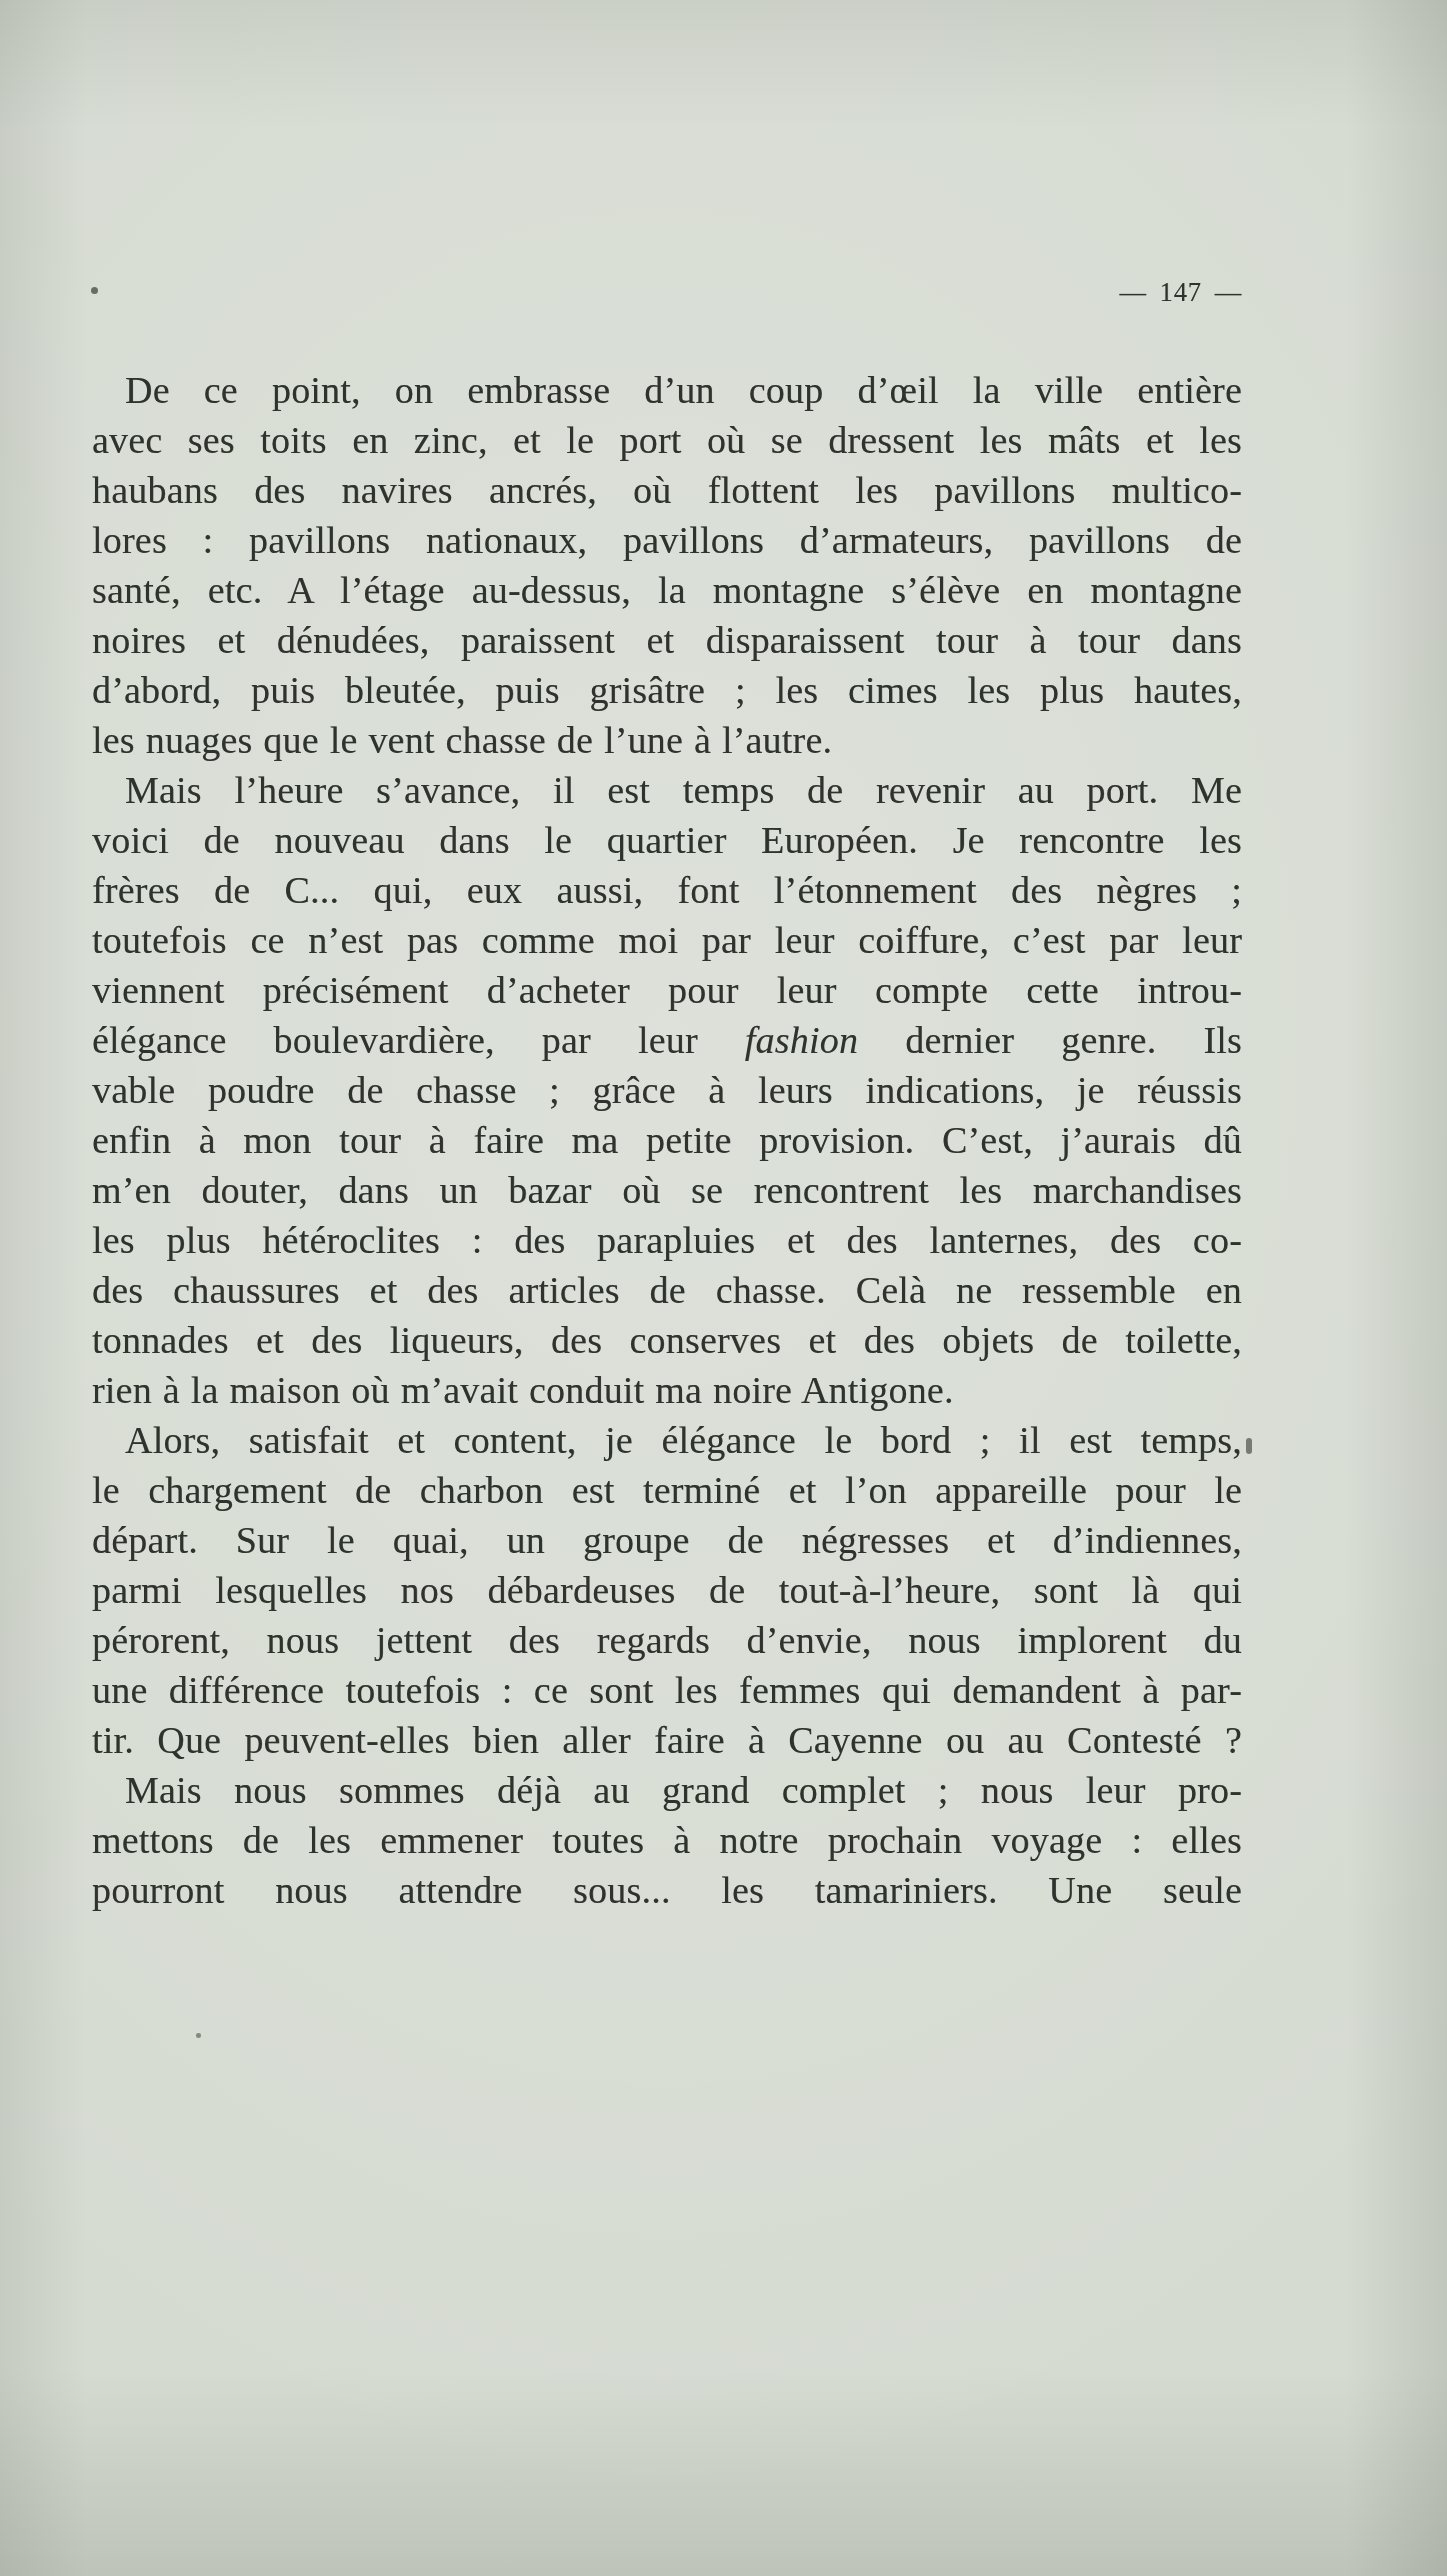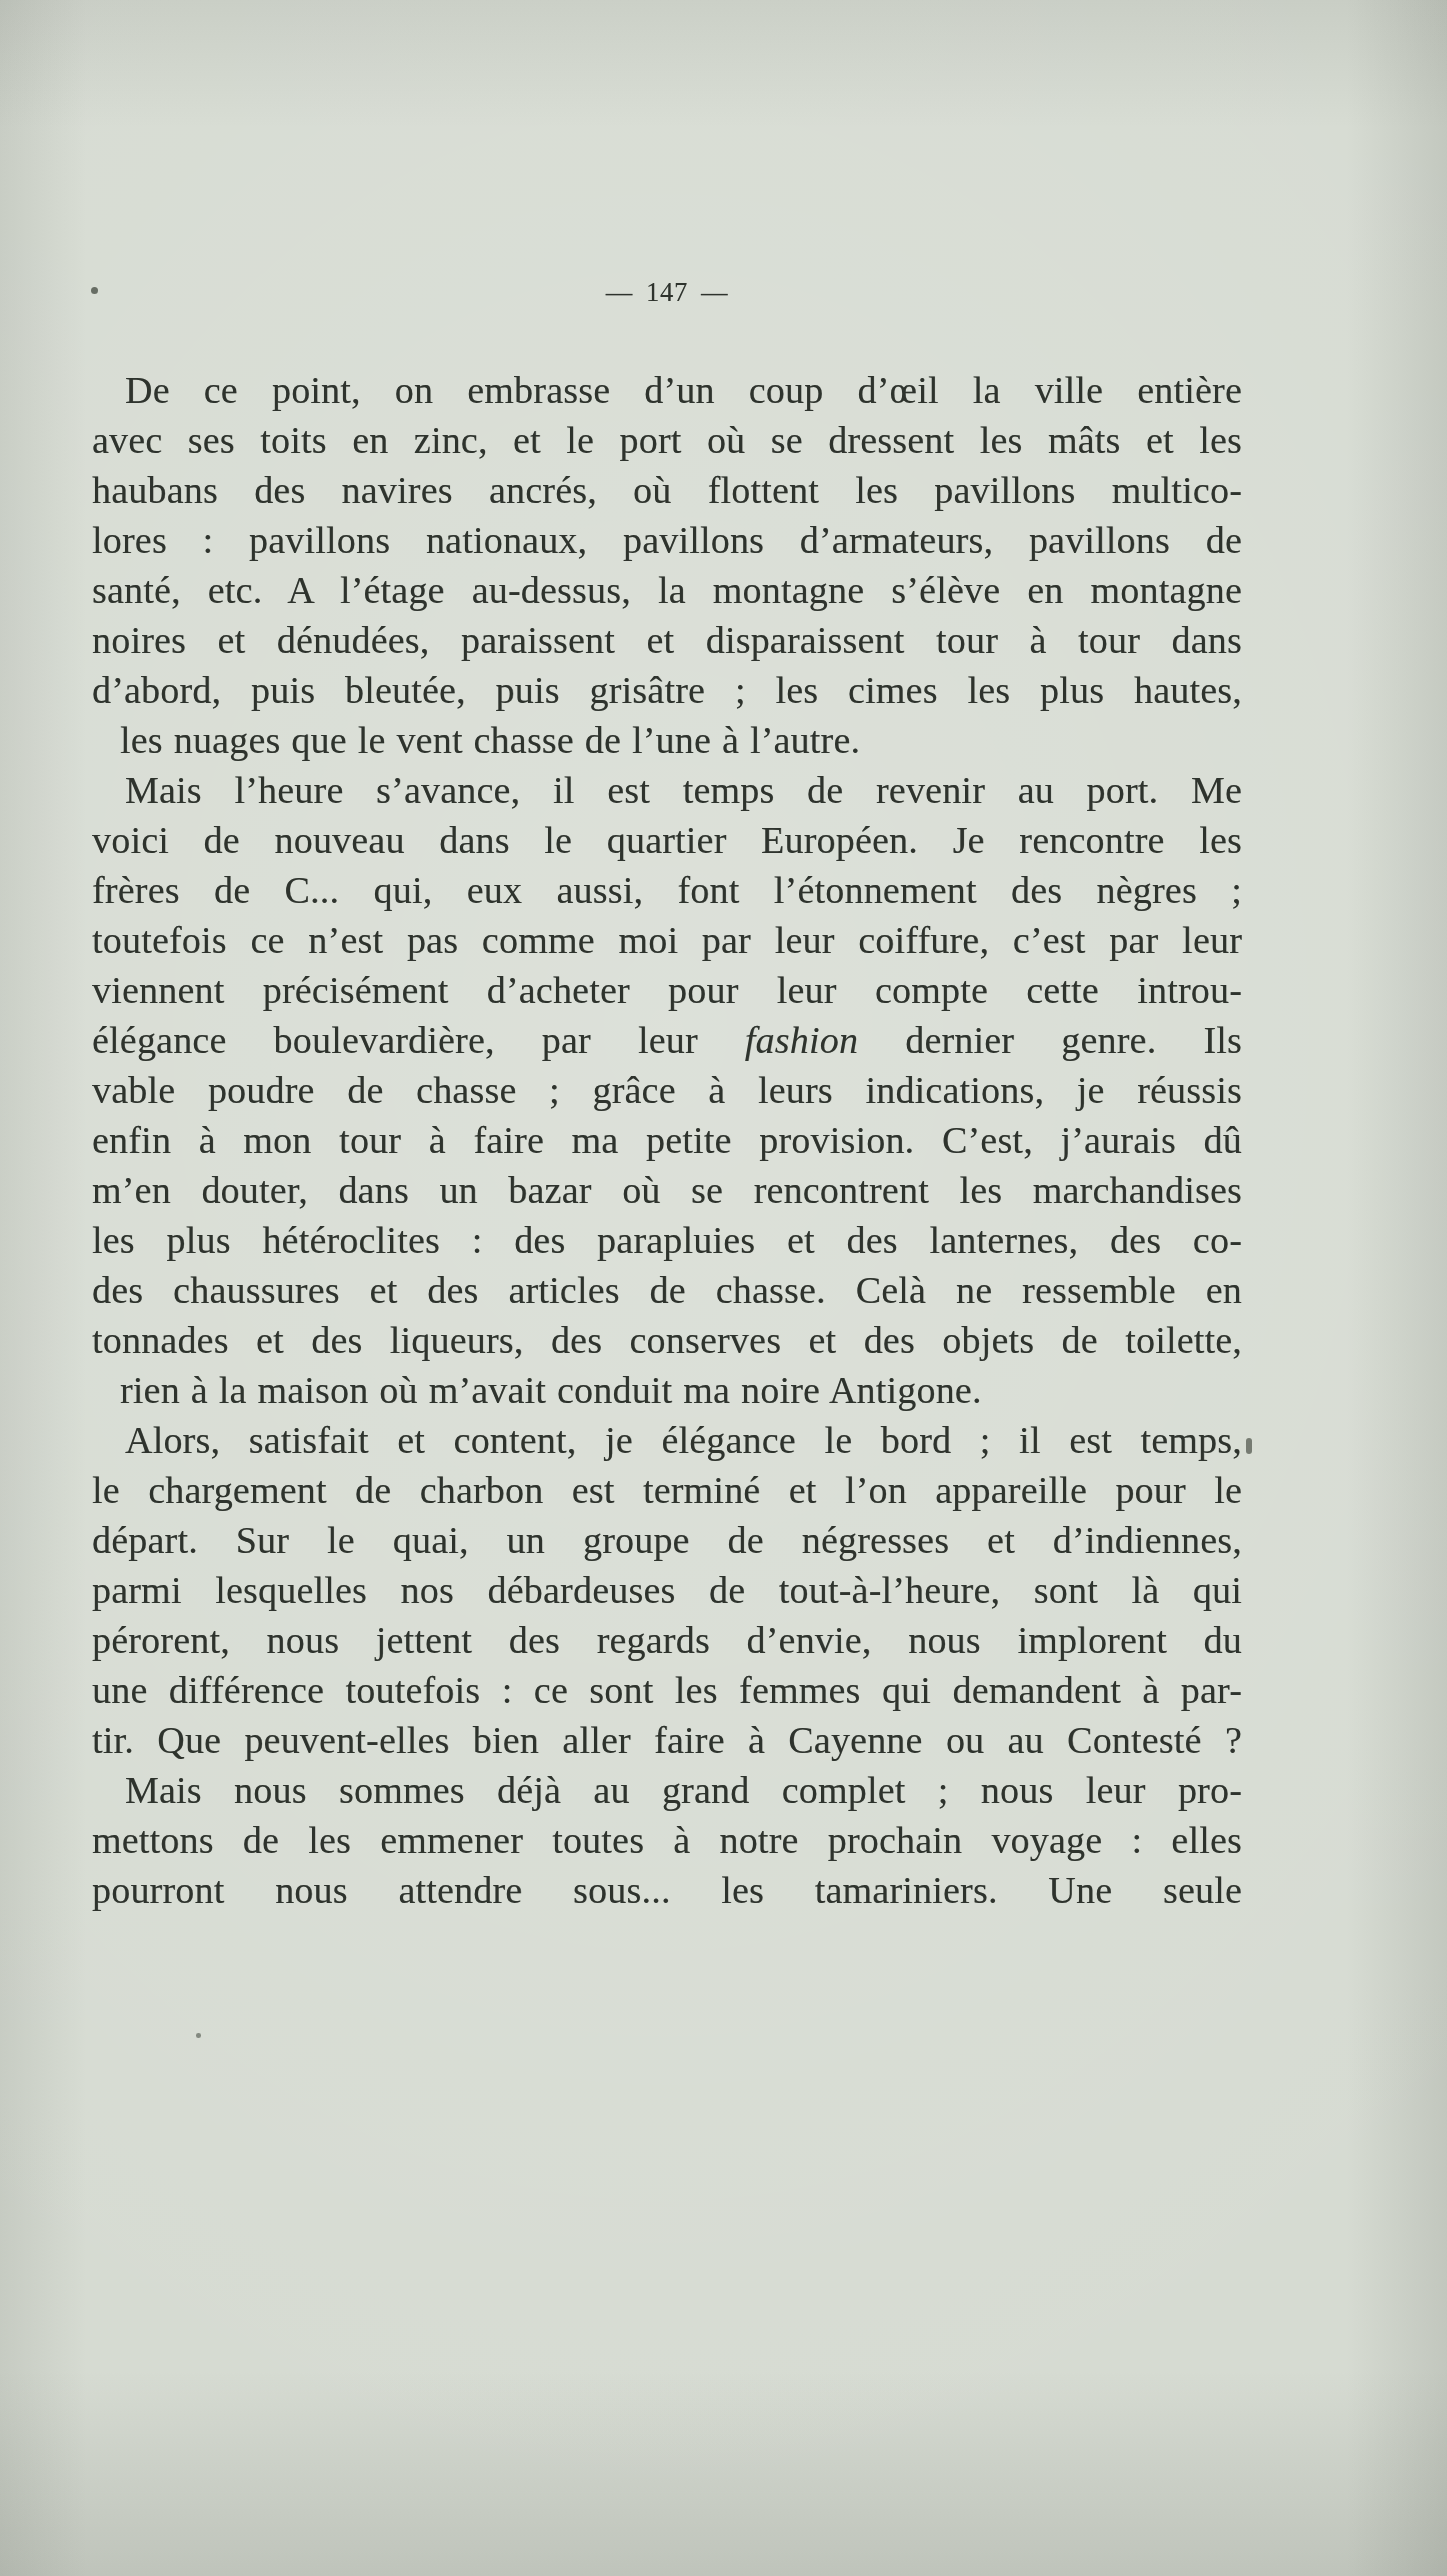--- a/index.html
+++ b/index.html
@@ -18,21 +18,21 @@
       linear-gradient(to right, rgba(58,63,54,0.10) 0%, rgba(58,63,54,0) 6%, rgba(58,63,54,0) 93%, rgba(58,63,54,0.13) 100%),
       linear-gradient(to bottom, rgba(58,63,54,0.09) 0%, rgba(58,63,54,0) 5%, rgba(58,63,54,0) 92%, rgba(58,63,54,0.15) 100%),
       var(--paper, #d6dbd2);
     color: var(--ink, #2e332d);
   }
   .pagenum {
     position: absolute;
     top: 277px;
     left: 92px;
     width: 1150px;
-    text-align: center;
+    text-align: right;
     font-size: 26.5px;
     letter-spacing: 0.8px;
     word-spacing: 5.5px;
     text-shadow: 0.3px 0.3px 0.5px rgba(46,51,45,0.40);
   }
   .text-block {
     position: absolute;
     top: 365px;
     left: 92px;
     width: 1150px;
@@ -42,21 +42,21 @@
     height: 50px;
     line-height: 50px;
     text-align: justify;
     text-align-last: justify;
     word-spacing: 1.2px;
     letter-spacing: 0.2px;
     text-shadow: 0.3px 0.3px 0.6px rgba(46,51,45,0.42);
     white-space: normal;
   }
   .line.first { text-indent: 33px; }
-  .line.end { text-align-last: left; margin-left: 28px; }
+  .line.end { text-align-last: left; }
   .it { font-style: italic; }
   .speck {
     position: absolute;
     background: #4b5147;
     border-radius: 50%;
     opacity: 0.8;
   }
   .speck.s1 { left: 91px; top: 287px; width: 7px;  height: 7px; }
   .speck.s2 { left: 1246px; top: 1438px; width: 5.5px; height: 15.6px; border-radius: 3.1px; opacity: 0.7; }
   .speck.s3 { left: 196px; top: 2033px; width: 4.7px; height: 4.7px; opacity: 0.6; }

